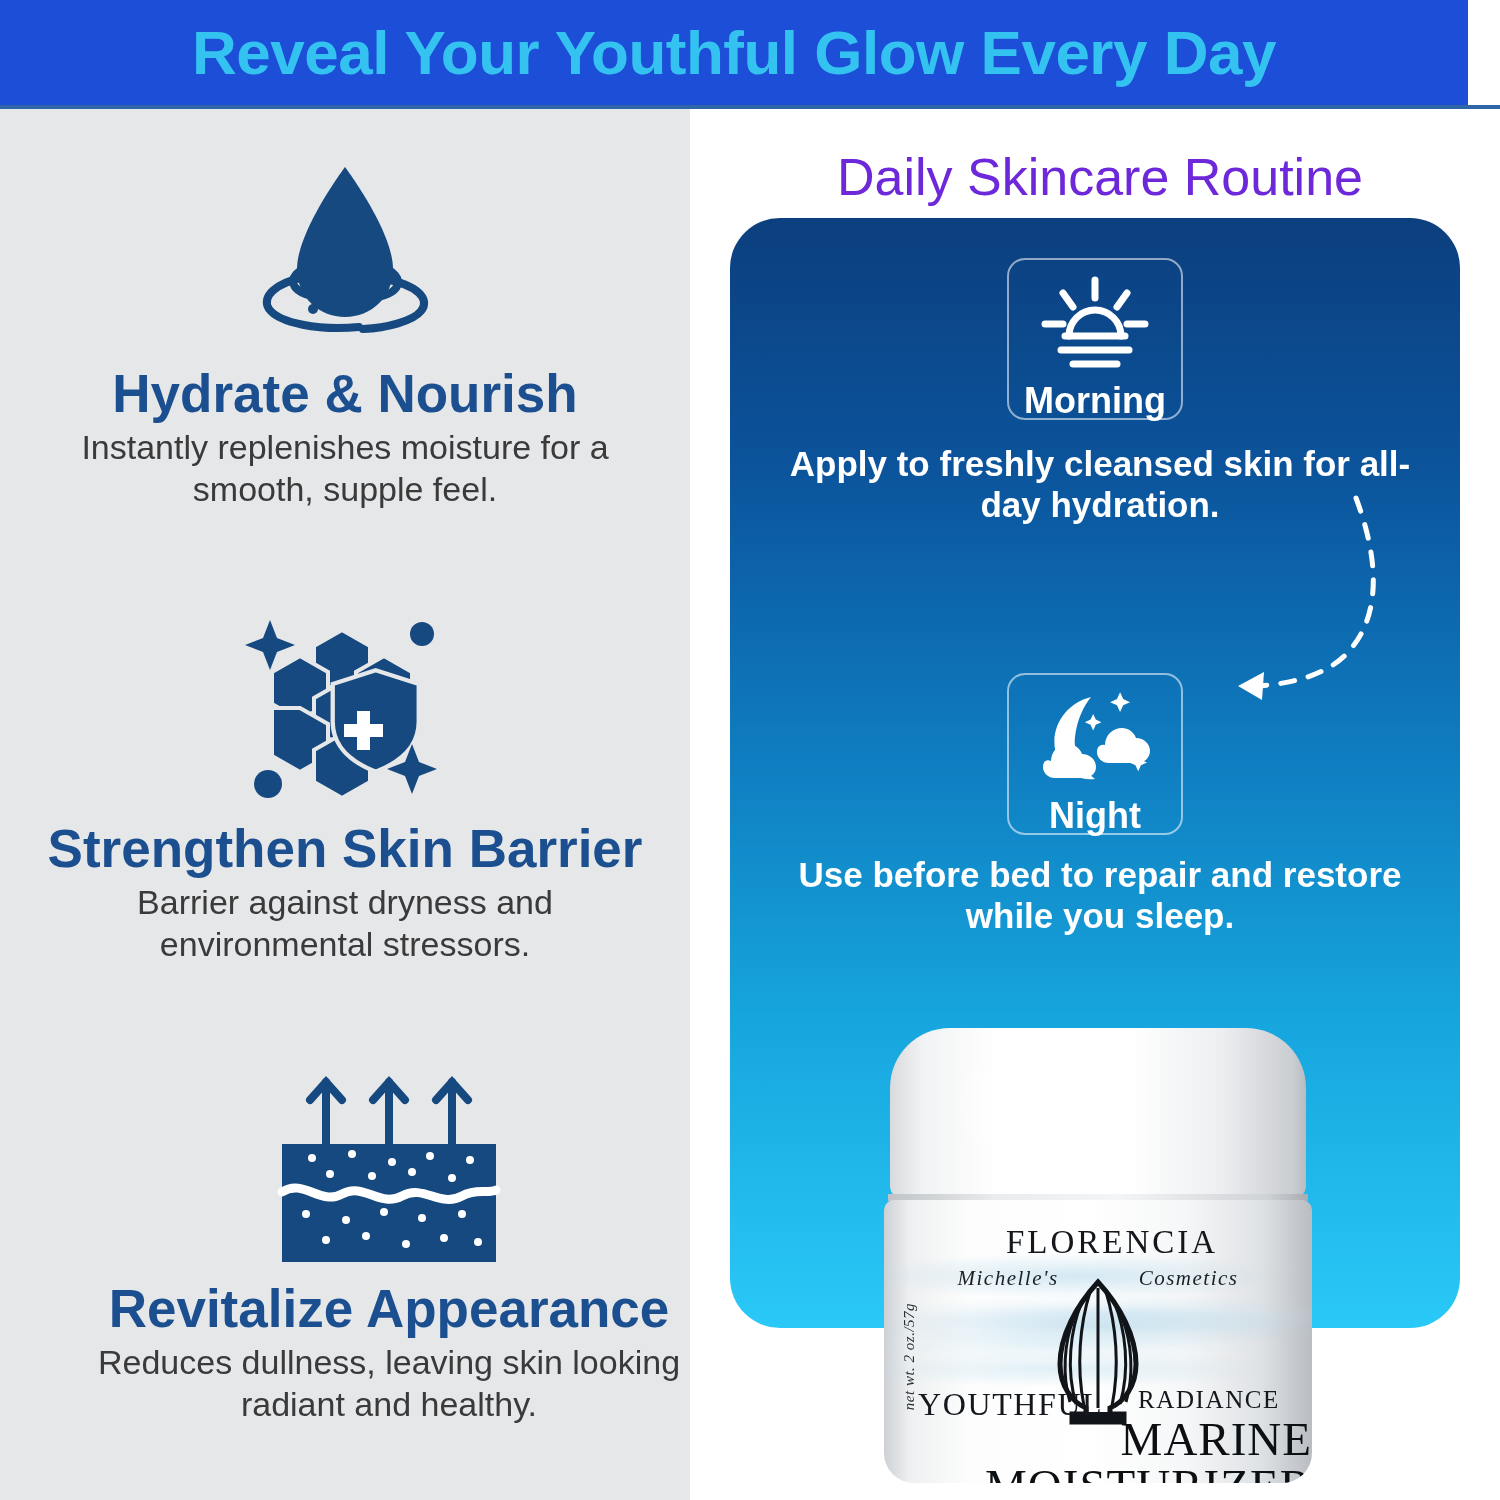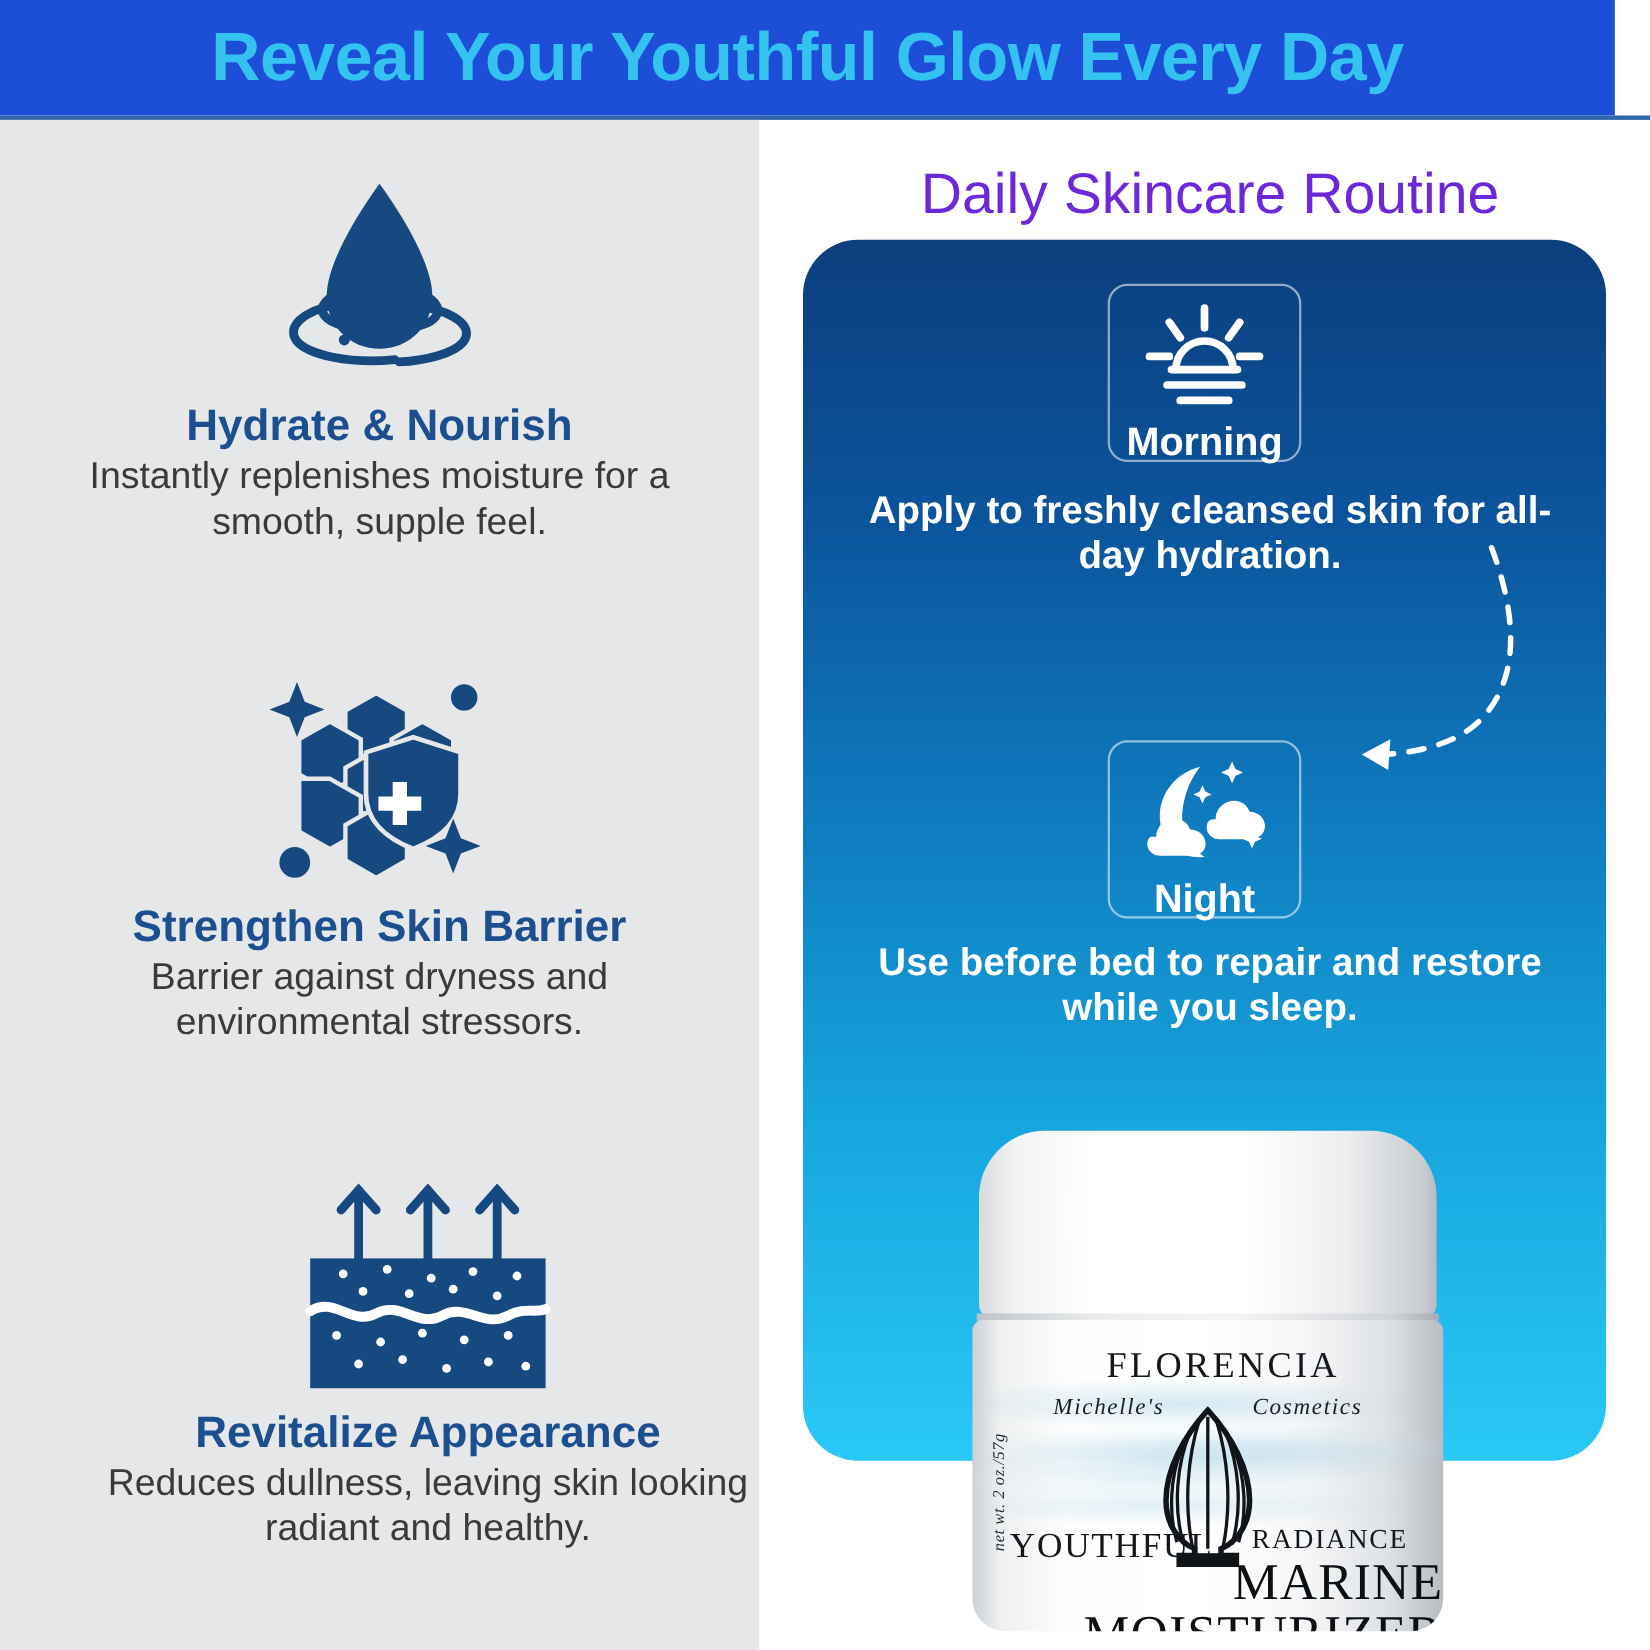--- a/index.html
+++ b/index.html
@@ -33,21 +33,21 @@
     position:absolute;left:0;top:109px;width:690px;height:1391px;
     background:#e6e7e9;
   }
   .feature{
     position:absolute;left:0;width:690px;text-align:center;
   }
   .feature-icon{
     height:210px;display:flex;align-items:center;justify-content:center;
   }
   .feature-title{
-    font-size:40px;font-weight:bold;color:#1b4f8f;
+    font-size:53px;font-weight:bold;color:#1b4f8f;
     margin:6px 0 4px 0;line-height:1.1;
   }
   .feature-desc{
     font-size:34px;color:#3a3a3a;line-height:1.22;font-weight:300;
     padding:0 30px;
   }
 
   
   .right-title{
     position:absolute;left:700px;top:133px;width:800px;

